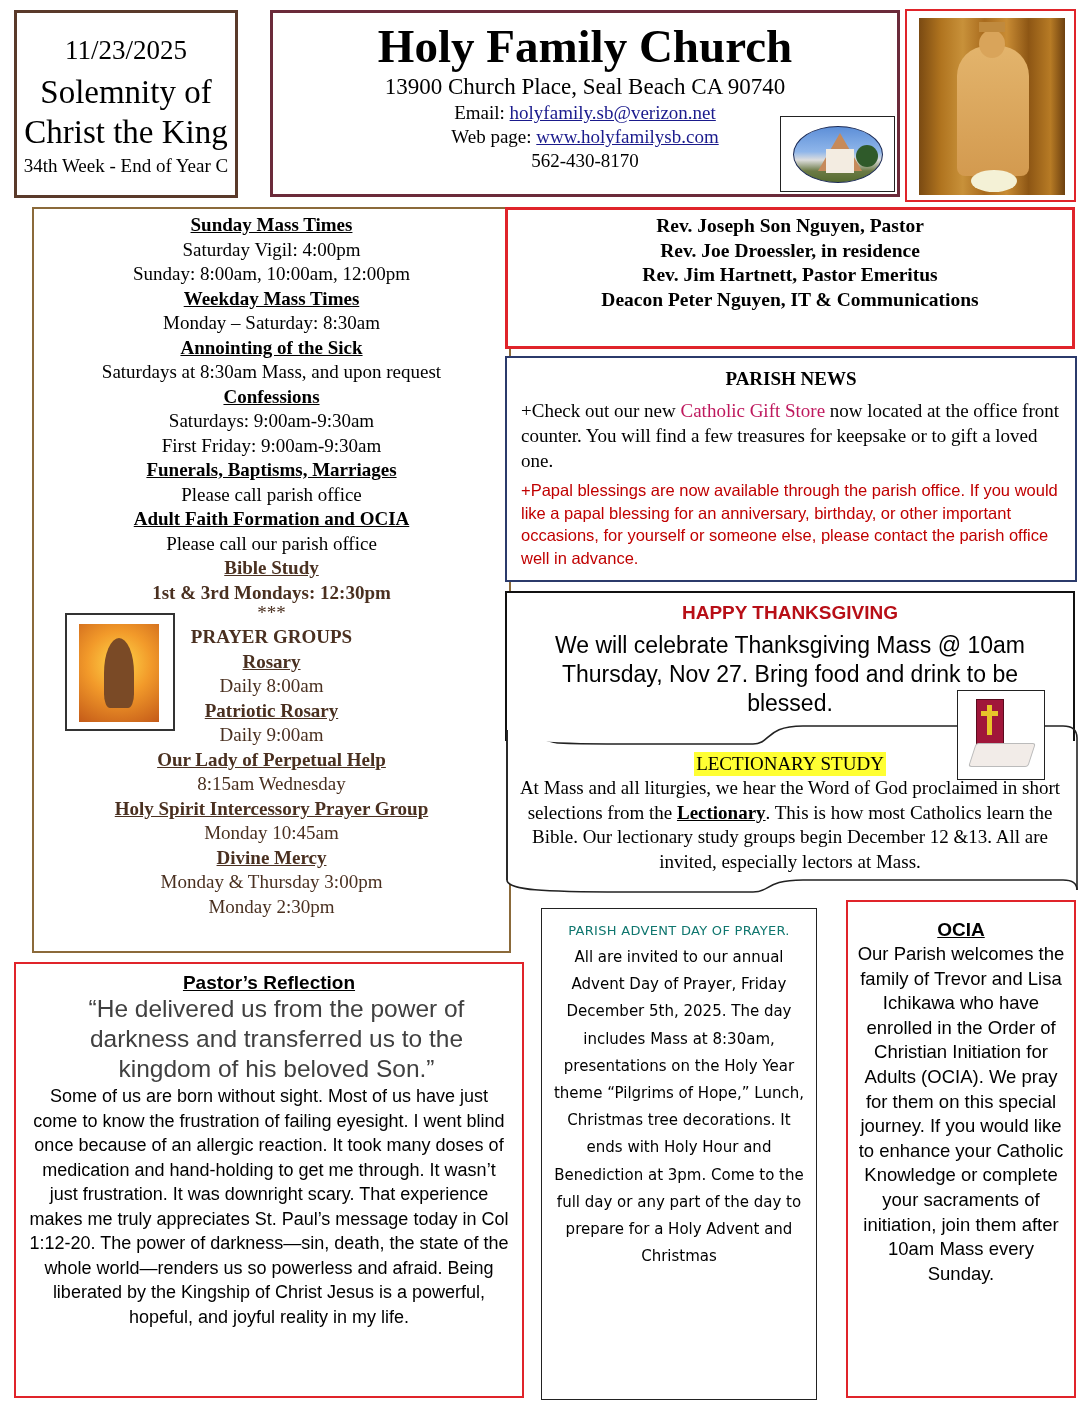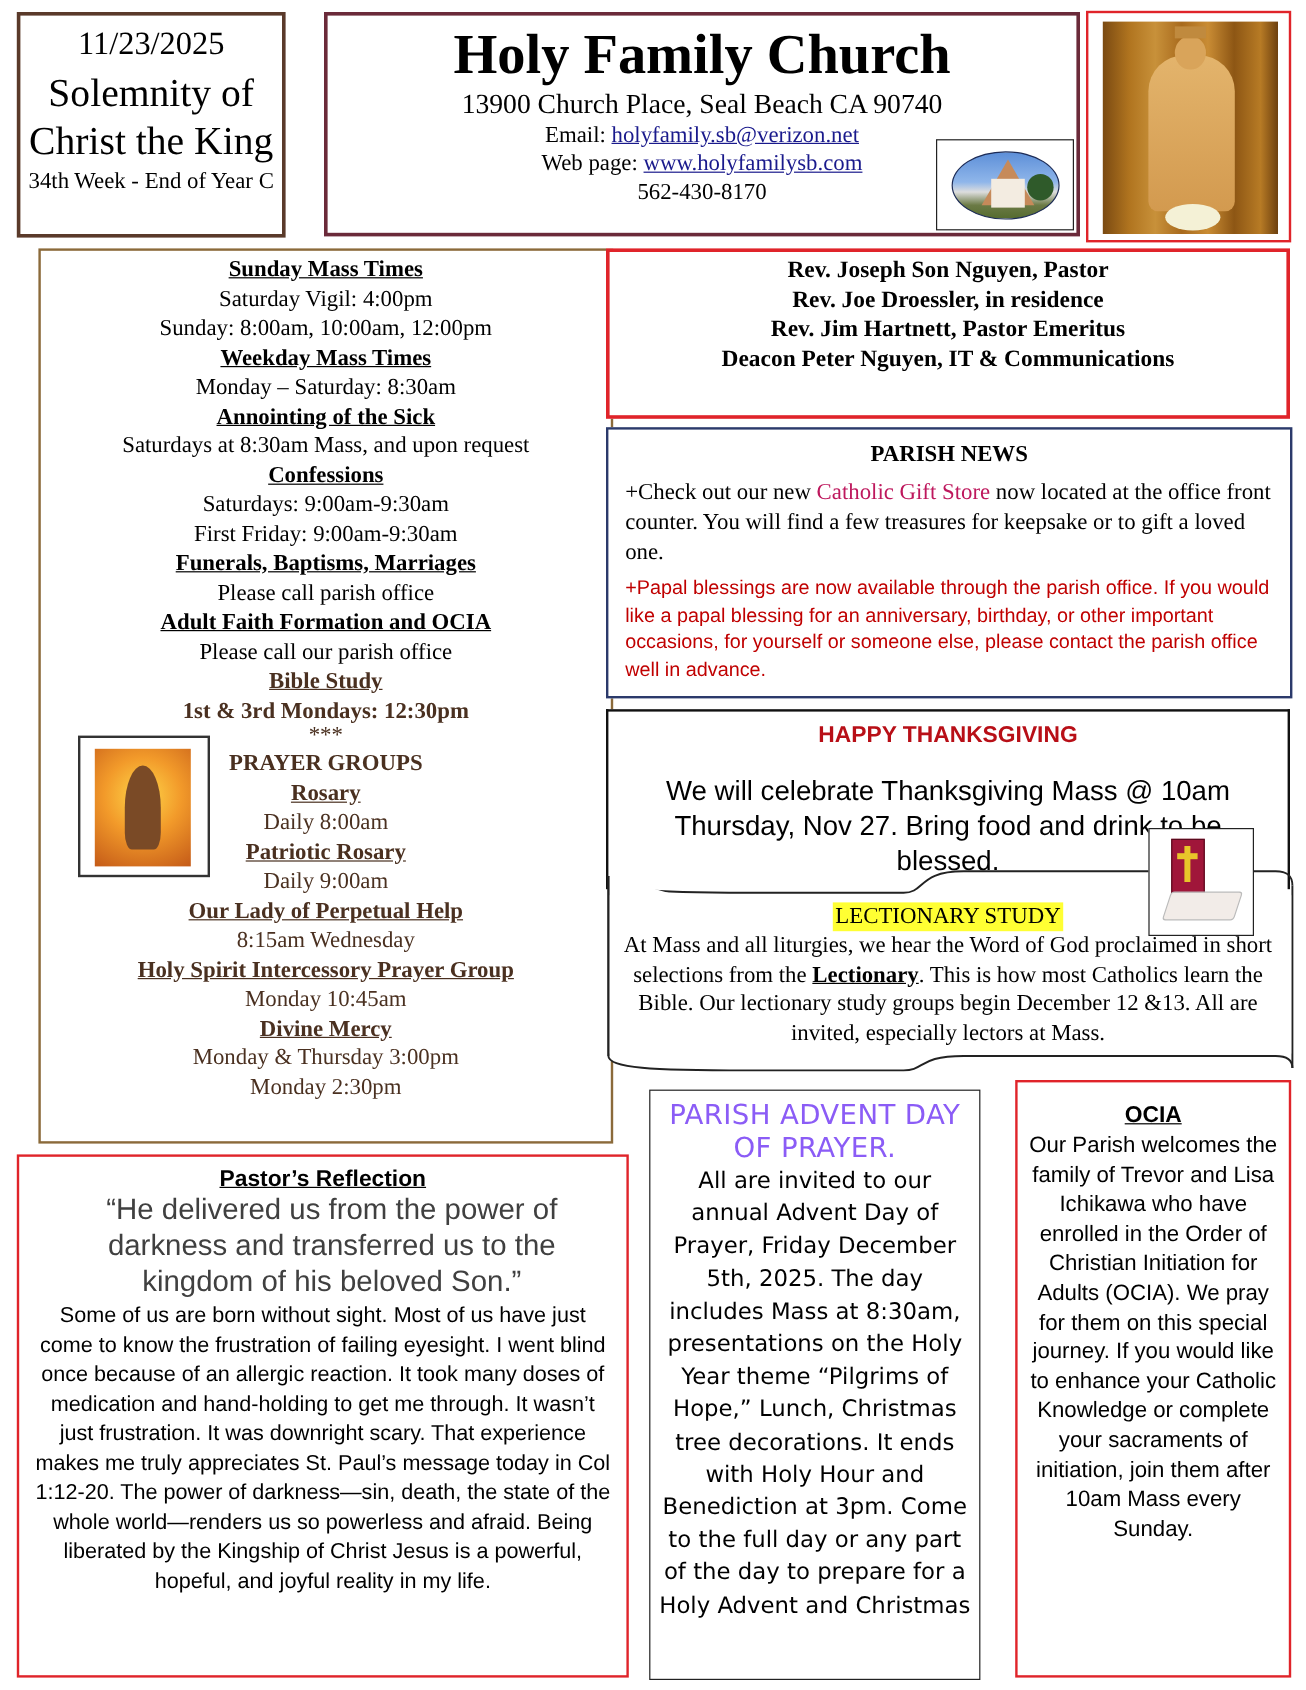--- a/index.html
+++ b/index.html
@@ -5,21 +5,21 @@
   html, body { margin:0; padding:0; background:#ffffff; }
   body { width:1088px; height:1408px; position:relative; overflow:hidden; font-family:"Liberation Serif", serif; color:#000; }
   .box { position:absolute; box-sizing:border-box; background:#fff; }
   .center { text-align:center; }
   .comic { font-family:"DejaVu Sans", sans-serif; }
   .u { text-decoration:underline; }
   .b { font-weight:bold; }
   a.lnk { color:#1a1a8c; text-decoration:underline; }
 
   
-  #date-box { left:14px; top:10px; width:224px; height:188px; border:3px solid #5a3a2a; padding-top:10px; line-height:1; }
+  #date-box { left:14px; top:10px; width:224px; height:188px; border:3px solid #5a3a2a; padding-top:24px; line-height:1; }
   #date-box .d1 { font-size:27px; margin-bottom:8px; }
   #date-box .d2 { font-size:33px; line-height:40px; }
   #date-box .d3 { font-size:19px; margin-top:4px; white-space:nowrap; }
 
   #title-box { left:270px; top:10px; width:630px; height:187px; border:3px solid #6b2a3a; }
   #title-box .t1 { font-size:47px; font-weight:bold; margin-top:6px; line-height:54px; }
   #title-box .t2 { font-size:23px; line-height:28px; }
   #title-box .t3 { font-size:19px; line-height:24px; }
   #church-photo { position:absolute; left:507px; top:103px; width:113px; height:74px; border:1px solid #222; background:#fff; }
   #church-photo .oval { position:absolute; left:12px; top:9px; width:88px; height:55px; border-radius:50%; border:1px solid #1c2b56; overflow:hidden;
@@ -50,41 +50,41 @@
   
   #news-box { left:505px; top:356px; width:572px; height:226px; border:2px solid #2b3a6b; padding:8px 14px; }
   #news-box .nh { font-size:19px; font-weight:bold; text-align:center; line-height:26px; }
   #news-box .p1 { font-size:19px; line-height:25px; margin-top:6px; }
   #news-box .red { color:#be185d;margin-top:24px; }
   #news-box .p2 { font-family:"Liberation Sans", sans-serif; font-size:16.5px; line-height:22.5px; color:#c00000; margin-top:6px; }
 
   
   #thanks-box { left:505px; top:591px; width:570px; height:150px; border:2px solid #111; border-bottom:none; }
   #thanks-box .th { font-family:"Liberation Sans", sans-serif; font-weight:bold; color:#b80f17; font-size:19px; line-height:24px; margin-top:8px; }
-  #thanks-box .tb { font-family:"Liberation Sans", sans-serif; font-size:23px; line-height:29px; margin-top:20px; padding:0 20px; }
+  #thanks-box .tb { font-family:"Liberation Sans", sans-serif; font-size:23px; line-height:29px; margin-top:6px; padding:0 20px; }
   #scroll-svg { position:absolute; left:503px; top:720px; width:578px; height:190px; }
   #lect-box { position:absolute; left:510px; top:752px; width:560px; text-align:center; }
   #lect-box .lh { display:inline-block; background:#ffff33; font-size:19px; line-height:24px; padding:0 2px; }
   #lect-box .lb { font-size:19px; line-height:24.5px; }
   #bible-img { position:absolute; left:957px; top:690px; width:86px; height:88px; border:1px solid #222; background:#fff; }
   #bible-img .book { position:absolute; left:18px; top:8px; width:26px; height:44px; background:#a0163a; border:1px solid #5a0b1e; }
   #bible-img .cross-v { position:absolute; left:29px; top:14px; width:5px; height:30px; background:#e8c52a; }
   #bible-img .cross-h { position:absolute; left:23px; top:20px; width:17px; height:5px; background:#e8c52a; }
   #bible-img .open { position:absolute; left:14px; top:52px; width:58px; height:22px; background:#f2ece8; border:1px solid #bbb; transform:skewX(-18deg); border-radius:3px; }
 
   
   #reflect-box { left:14px; top:962px; width:510px; height:436px; border:2px solid #e0242a; padding-top:8px; }
   #reflect-box .rh { font-family:"Liberation Sans", sans-serif; font-weight:bold; text-decoration:underline; font-size:19px; line-height:22px; }
   #reflect-box .rq { font-family:"Liberation Sans", sans-serif; font-size:24.5px; line-height:30px; color:#404040; padding:0 12px;margin-left:15px; }
   #reflect-box .rb { font-family:"Liberation Sans", sans-serif; font-size:18px; line-height:24.5px; padding:0 12px; }
 
   
   #advent-box { left:541px; top:908px; width:276px; height:492px; border:1px solid #222; padding-top:8px; }
-  #advent-box .ah { color:#8b5cf6; font-size:23px; line-height:27px; letter-spacing:0.3px; }
-  #advent-box .ab { font-size:19px; line-height:27.2px; padding:0 6px; }
+  #advent-box .ah { color:#0f766e; font-size:13px; line-height:27px; letter-spacing:0.3px; }
+  #advent-box .ab { font-size:15px; line-height:27.2px; padding:0 6px; }
 
   
   #ocia-box { left:846px; top:900px; width:230px; height:498px; border:2px solid #e0242a; padding-top:16px; }
   #ocia-box .oh { font-family:"Liberation Sans", sans-serif; font-weight:bold; text-decoration:underline; font-size:19px; line-height:24px; }
   #ocia-box .ob { font-family:"Liberation Sans", sans-serif; font-size:18.5px; line-height:24.6px; padding:0 8px; }
 </style>
 </head>
 <body>
 
 <div id="date-box" class="box center">

